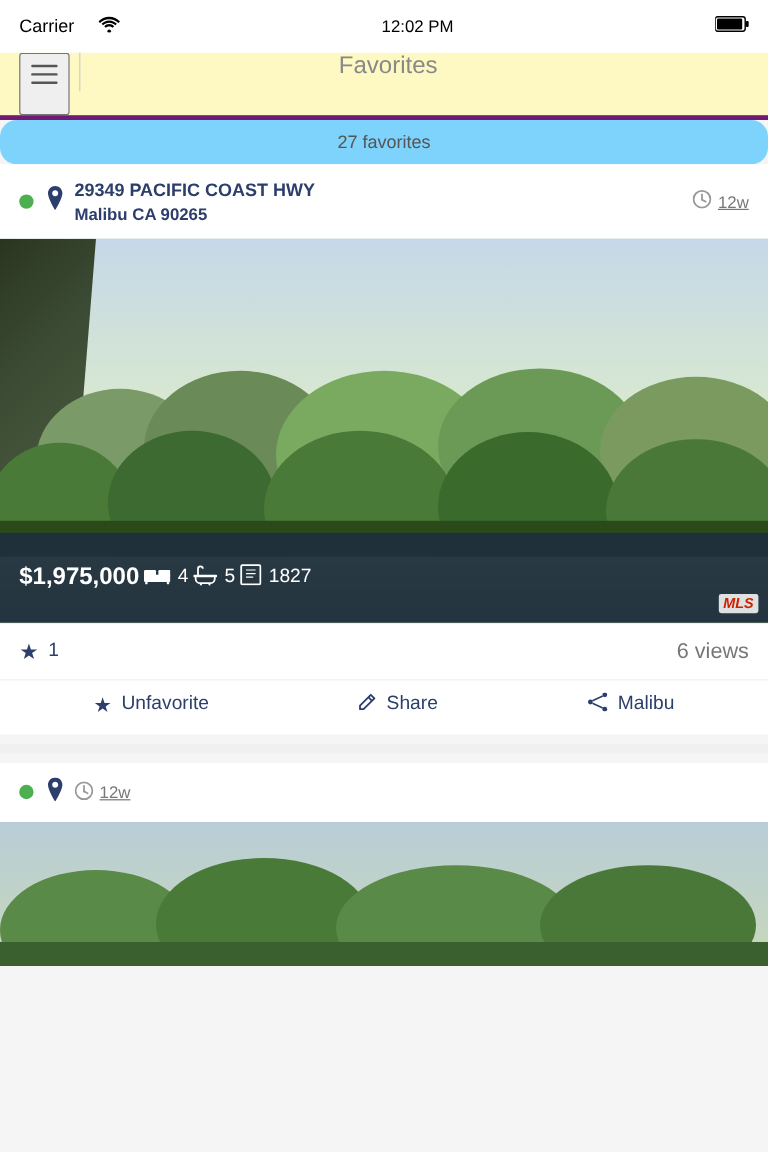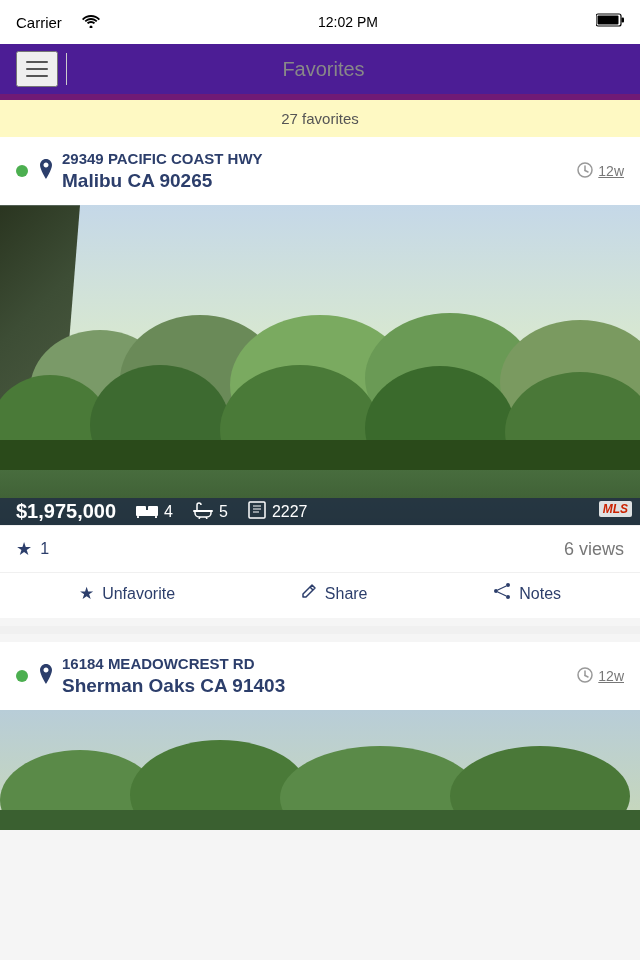--- a/index.html
+++ b/index.html
@@ -36,23 +36,22 @@
     }
     .status-right {
       display: flex;
       align-items: center;
       gap: 4px;
     }
 
     
     .nav-bar {
       display: flex;
-      align-items: center;
-      background: #4c1d95;
-      border-bottom: 6px solid #701a75;
+      background: #fef9c3;
+      border-bottom: 4px solid #701a75;
       height: 56px;
       padding: 0 16px;
     }
     .hamburger-btn {
       display: flex;
       flex-direction: column;
       gap: 5px;
       cursor: pointer;
       padding: 8px;
     }
@@ -73,26 +72,27 @@
       flex: 1;
       text-align: center;
       font-size: 20px;
       color: #888;
       font-weight: 400;
       margin-right: 60px;
     }
 
     
     .count-bar {
-      background: #fef9c3;
+      background: #7dd3fc;
       text-align: center;
       padding: 10px;
       font-size: 15px;
       color: #555;
       font-weight: 400;
+      border-radius: 14px;
     }
 
     
     .listing-item {
       background: #fff;
       margin-bottom: 8px;
     }
 
     
     .listing-header {
@@ -118,21 +118,21 @@
     .listing-address {
       flex: 1;
     }
     .listing-address-line1 {
       font-size: 15px;
       font-weight: 700;
       color: #2c3e6b;
       line-height: 1.3;
     }
     .listing-address-line2 {
-      font-size: 19px;
+      font-size: 14px;
       font-weight: 700;
       color: #2c3e6b;
       line-height: 1.3;
     }
     .listing-time {
       display: flex;
       align-items: center;
       gap: 5px;
       color: #777;
       font-size: 14px;
@@ -187,24 +187,24 @@
       clip-path: polygon(0 0, 100% 0, 80% 100%, 0 100%);
     }
 
     
     .listing-overlay {
       position: absolute;
       bottom: 0;
       left: 0;
       right: 0;
       background: rgba(30, 40, 70, 0.75);
-      padding: 2px 16px;
-      display: flex;
-      align-items: center;
-      gap: 20px;
+      padding: 26px 16px;
+      display: flex;
+      align-items: center;
+      gap: 4px;
     }
     .overlay-price {
       color: #fff;
       font-size: 20px;
       font-weight: 600;
     }
     .overlay-stat {
       display: flex;
       align-items: center;
       gap: 6px;
@@ -424,21 +424,21 @@
       </div>
       <div class="overlay-stat">
         <span class="overlay-stat-icon">
           <svg width="18" height="18" viewBox="0 0 18 18">
             <rect x="1" y="1" width="16" height="16" rx="1" fill="none" stroke="white" stroke-width="1.5"></rect>
             <line x1="5" y1="5" x2="13" y2="5" stroke="white" stroke-width="1"></line>
             <line x1="5" y1="8" x2="13" y2="8" stroke="white" stroke-width="1"></line>
             <line x1="5" y1="11" x2="11" y2="11" stroke="white" stroke-width="1"></line>
           </svg>
         </span>
-        <span>2227</span>
+        <span>1827</span>
       </div>
     </div>
     <div class="mls-badge">MLS</div>
   </div>
 
   <div class="listing-stats-row">
     <div class="star-count">
       <span class="star-icon-filled">★</span>
       <span>1</span>
     </div>
@@ -462,39 +462,35 @@
     <button class="action-btn">
       <span class="action-icon">
         <svg width="18" height="16" viewBox="0 0 18 16">
           <circle cx="15" cy="2" r="2" fill="#2c3e6b"></circle>
           <circle cx="15" cy="14" r="2" fill="#2c3e6b"></circle>
           <circle cx="3" cy="8" r="2" fill="#2c3e6b"></circle>
           <line x1="4.7" y1="7" x2="13.3" y2="3" stroke="#2c3e6b" stroke-width="1.3"></line>
           <line x1="4.7" y1="9" x2="13.3" y2="13" stroke="#2c3e6b" stroke-width="1.3"></line>
         </svg>
       </span>
-      <span>Notes</span>
+      <span>Malibu</span>
     </button>
   </div>
 </div>
 
 <div class="divider"></div>
 
 <div class="listing-item-2">
 
   <div class="listing-header">
     <div class="status-dot"></div>
     <div class="location-icon">
       <svg width="16" height="20" viewBox="0 0 16 20">
         <path d="M8 0C4.7 0 2 2.7 2 6c0 4.5 6 14 6 14s6-9.5 6-14c0-3.3-2.7-6-6-6zm0 8.5C6.6 8.5 5.5 7.4 5.5 6S6.6 3.5 8 3.5 10.5 4.6 10.5 6 9.4 8.5 8 8.5z" fill="#2c3e6b"></path>
       </svg>
-    </div>
-    <div class="listing-address">
-      <div class="listing-address-line1">16184 MEADOWCREST RD</div>
-      <div class="listing-address-line2">Sherman Oaks CA 91403</div>
     </div>
     <div class="listing-time">
       <span class="clock-icon">
         <svg width="16" height="16" viewBox="0 0 16 16">
           <circle cx="8" cy="8" r="7" fill="none" stroke="#999" stroke-width="1.5"></circle>
           <line x1="8" y1="4" x2="8" y2="8.5" stroke="#999" stroke-width="1.5" stroke-linecap="round"></line>
           <line x1="8" y1="8.5" x2="11" y2="10" stroke="#999" stroke-width="1.5" stroke-linecap="round"></line>
         </svg>
       </span>
       <span>12w</span>

